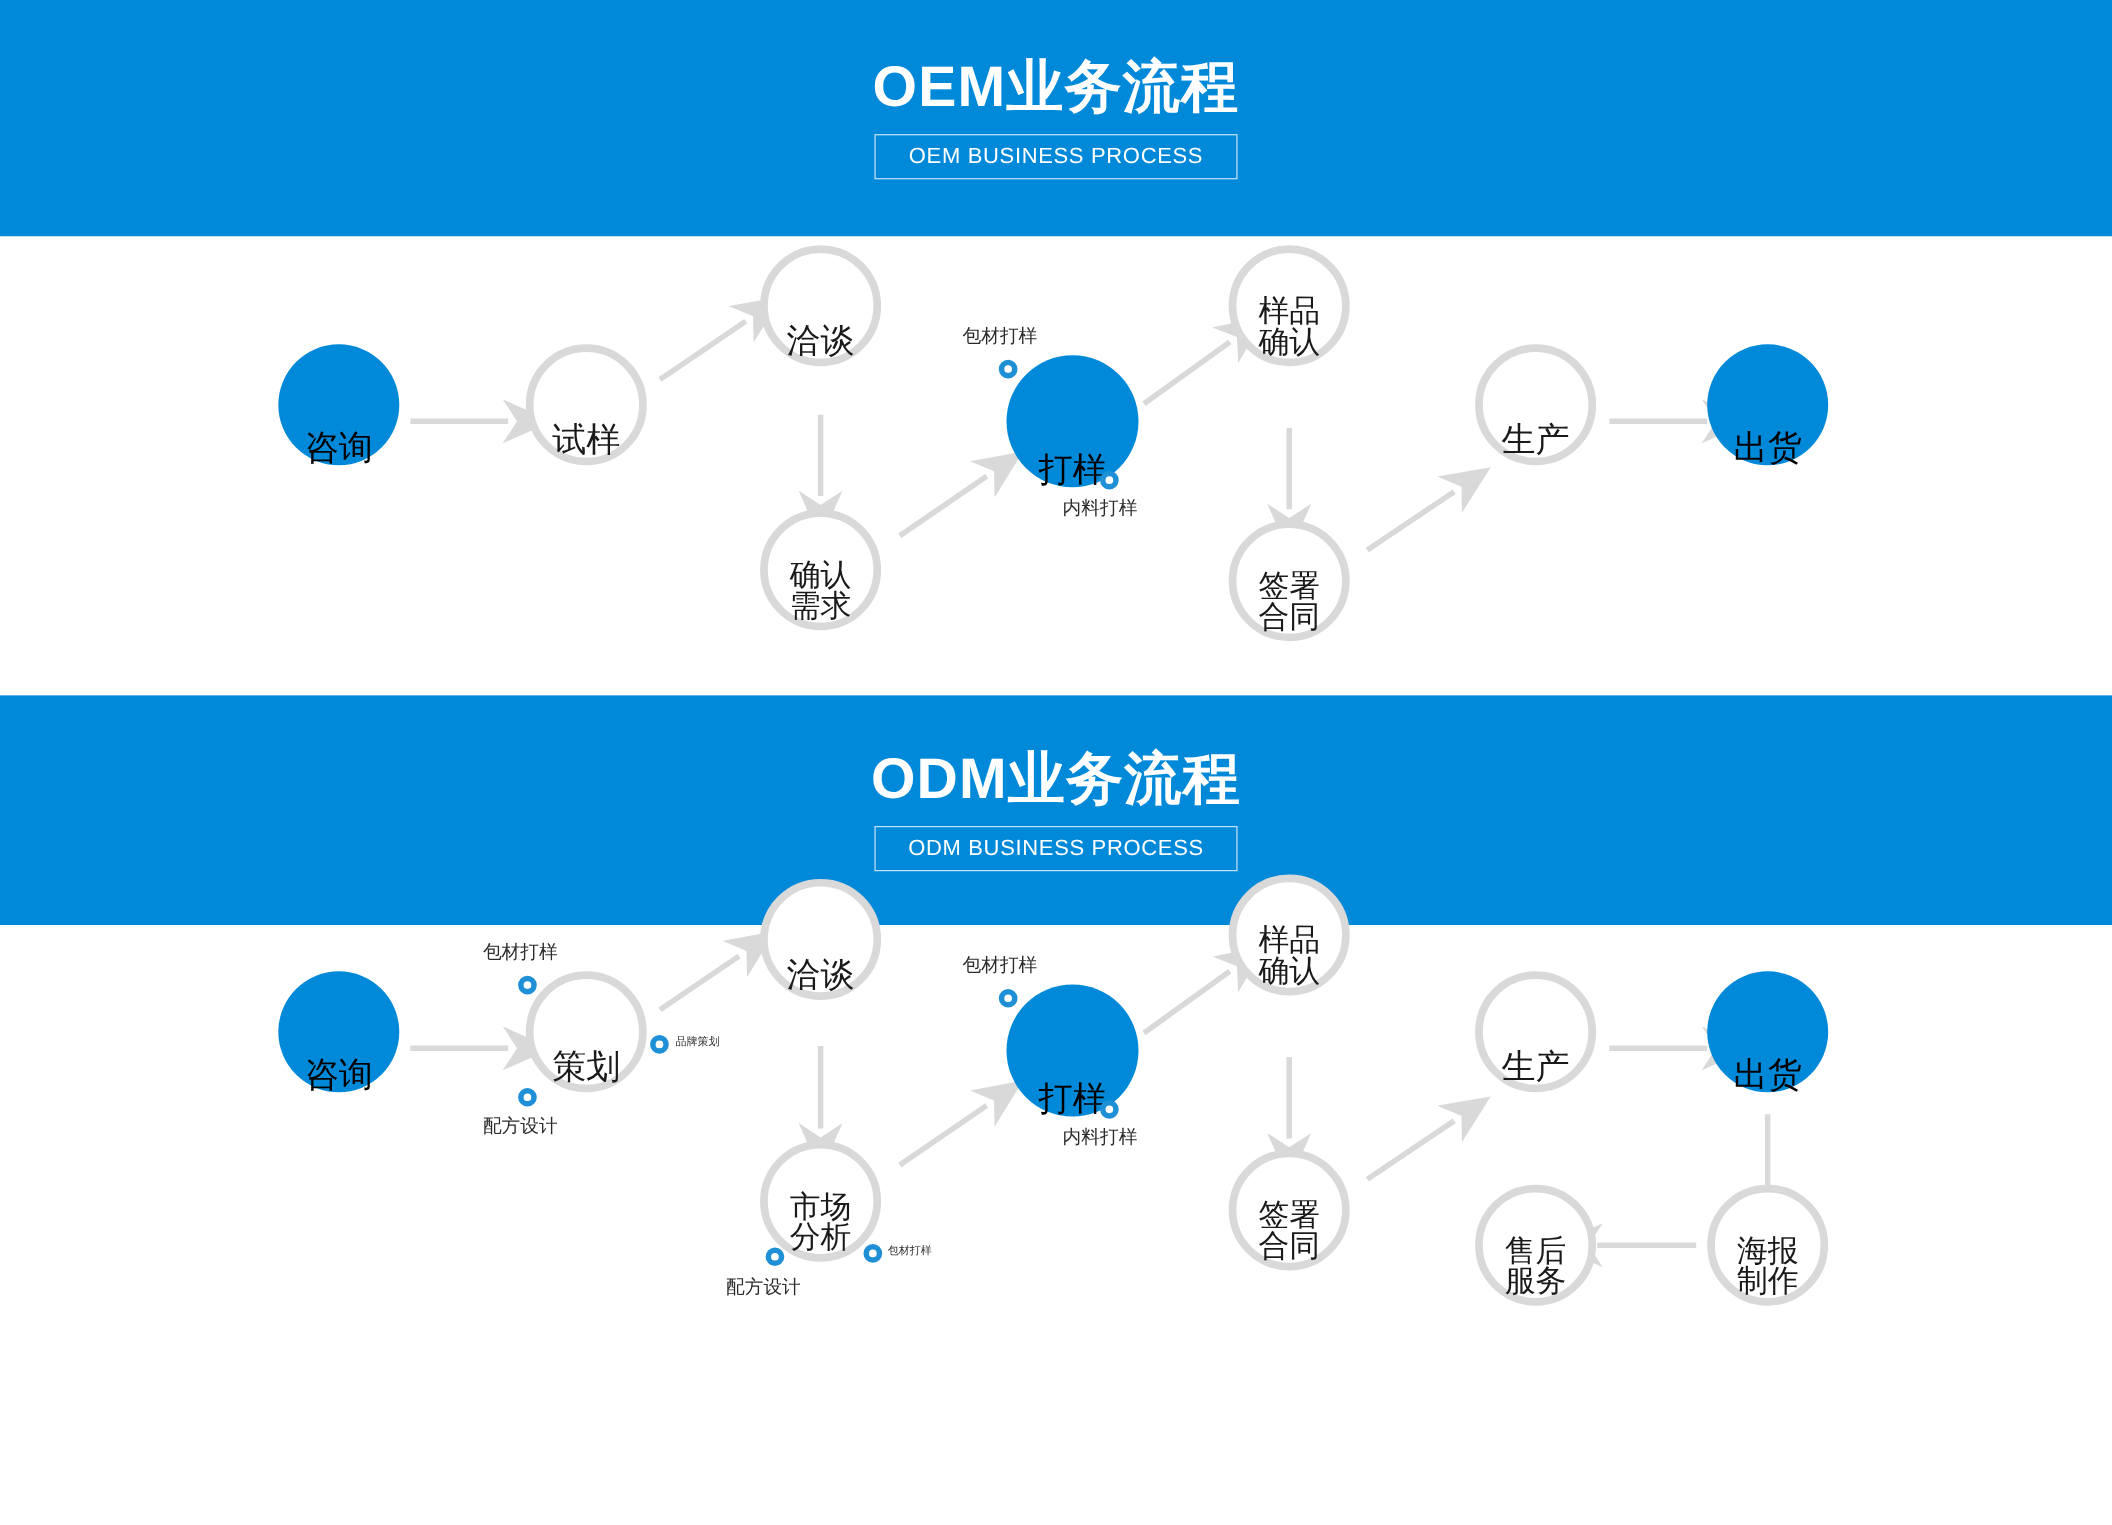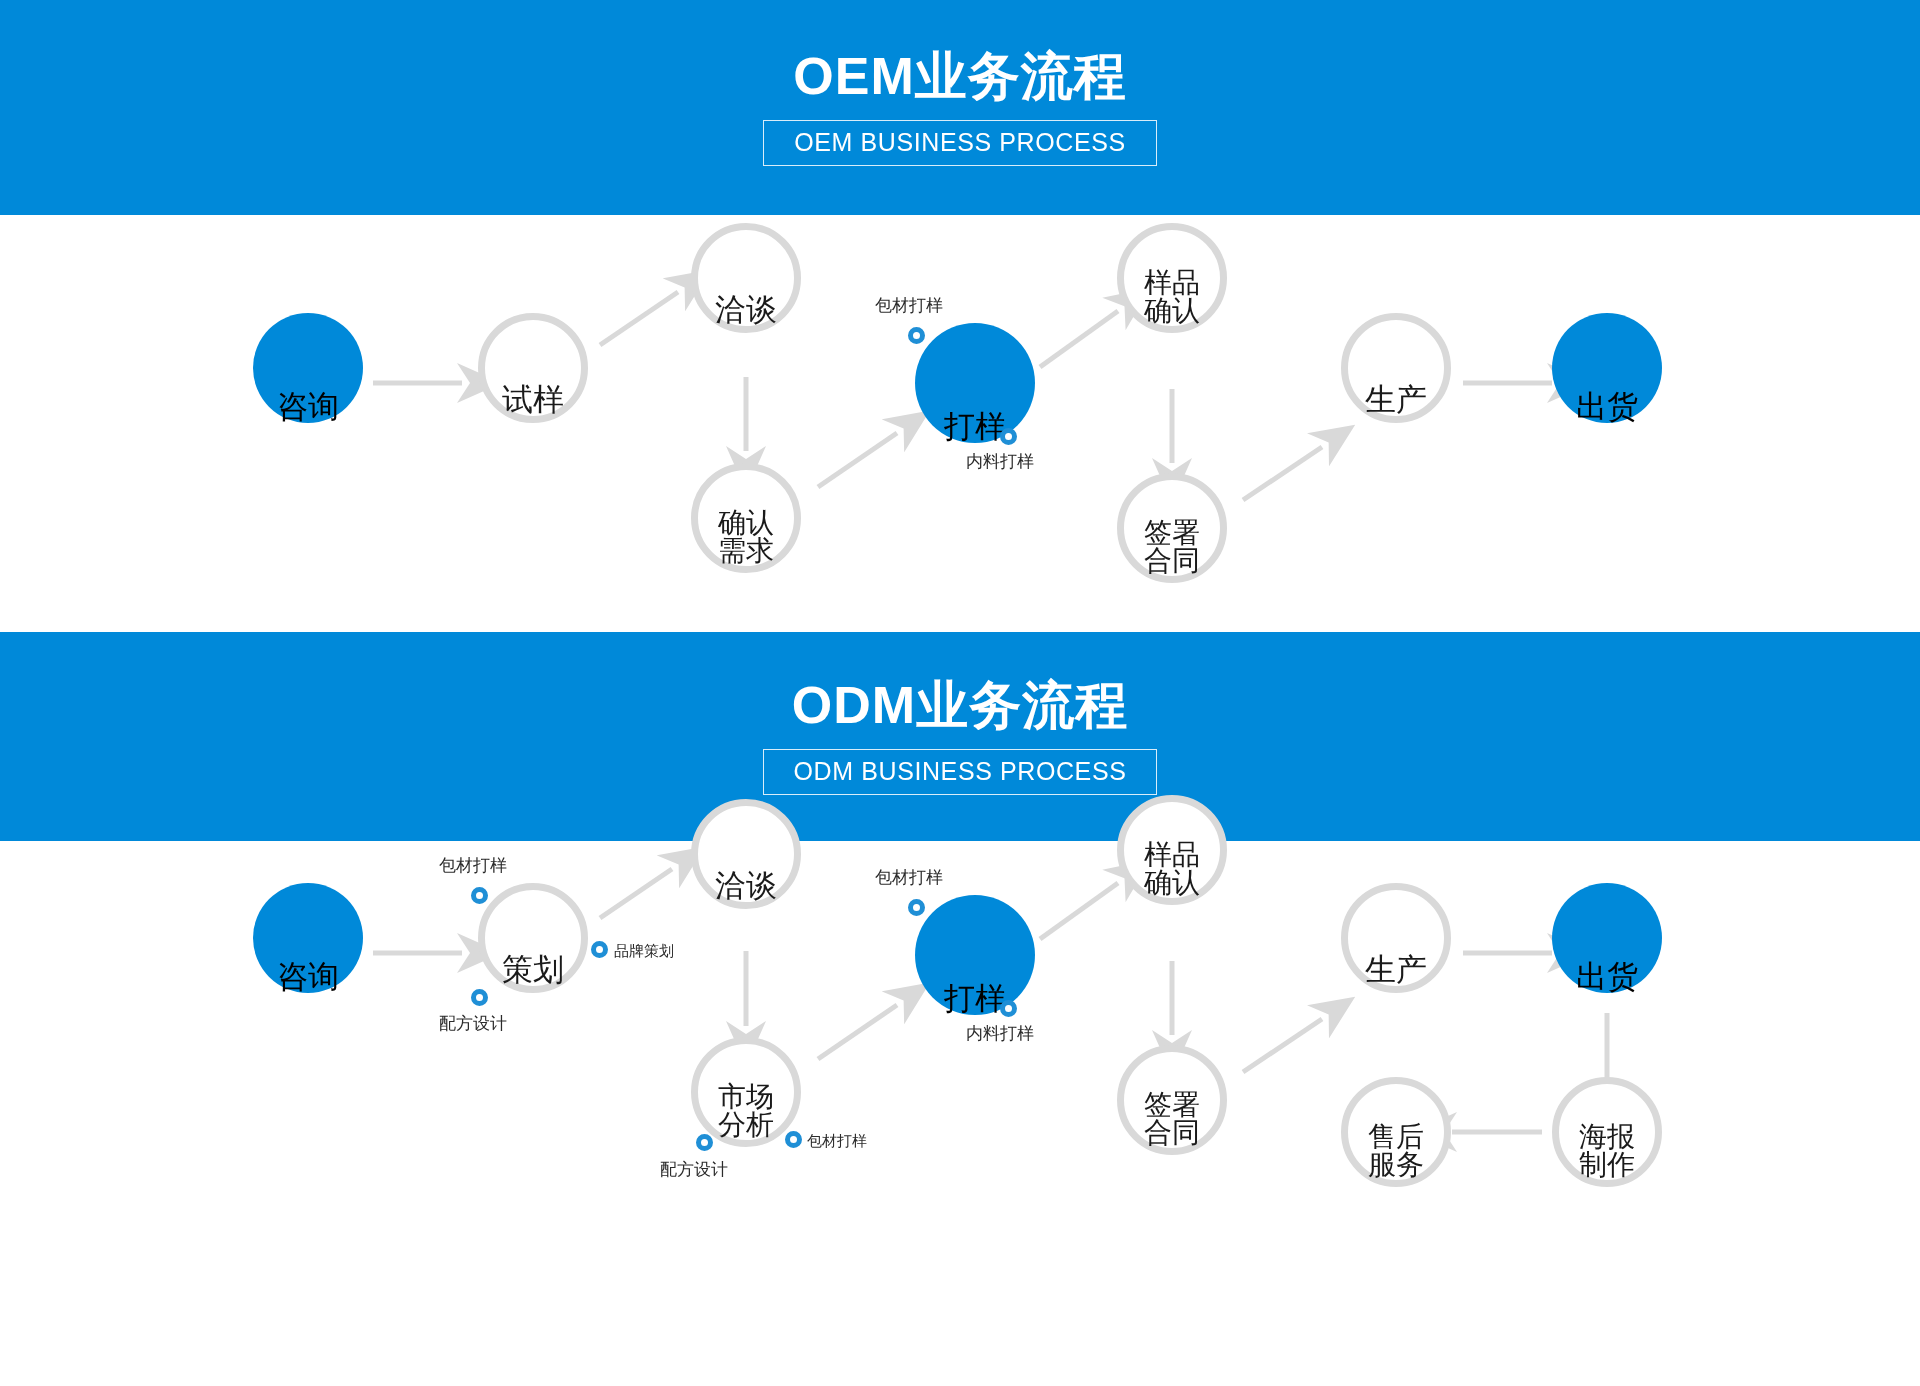--- a/index.html
+++ b/index.html
@@ -30,21 +30,21 @@
     font-size: 52px;
     font-weight: bold;
     letter-spacing: 1px;
     line-height: 1.05;
     white-space: nowrap;
   }
   .banner-sub {
     margin-top: 16px;
     border: 1px solid rgba(255,255,255,0.85);
     color: #ffffff;
-    font-size: 25px;
+    font-size: 20px;
     letter-spacing: 0.6px;
     padding: 9px 30px 10px 30px;
     line-height: 1;
     white-space: nowrap;
   }
 
   #banner-oem { height: 215px; }
   #banner-odm { height: 209px; }
 
   
@@ -104,21 +104,21 @@
     z-index: 5;
   }
   .dot-label {
     position: absolute;
     font-size: 17px;
     color: #2b2b2b;
     white-space: nowrap;
     line-height: 1;
     z-index: 5;
   }
-  .dot-label.small { font-size: 15px; }
+  .dot-label.small { font-size: 10px; }
 </style>
 </head>
 <body>
 
 <div class="banner" id="banner-oem">
   <div class="banner-title">OEM业务流程</div>
   <div class="banner-sub">OEM BUSINESS PROCESS</div>
 </div>
 
 <div class="flow" id="flow-oem">

